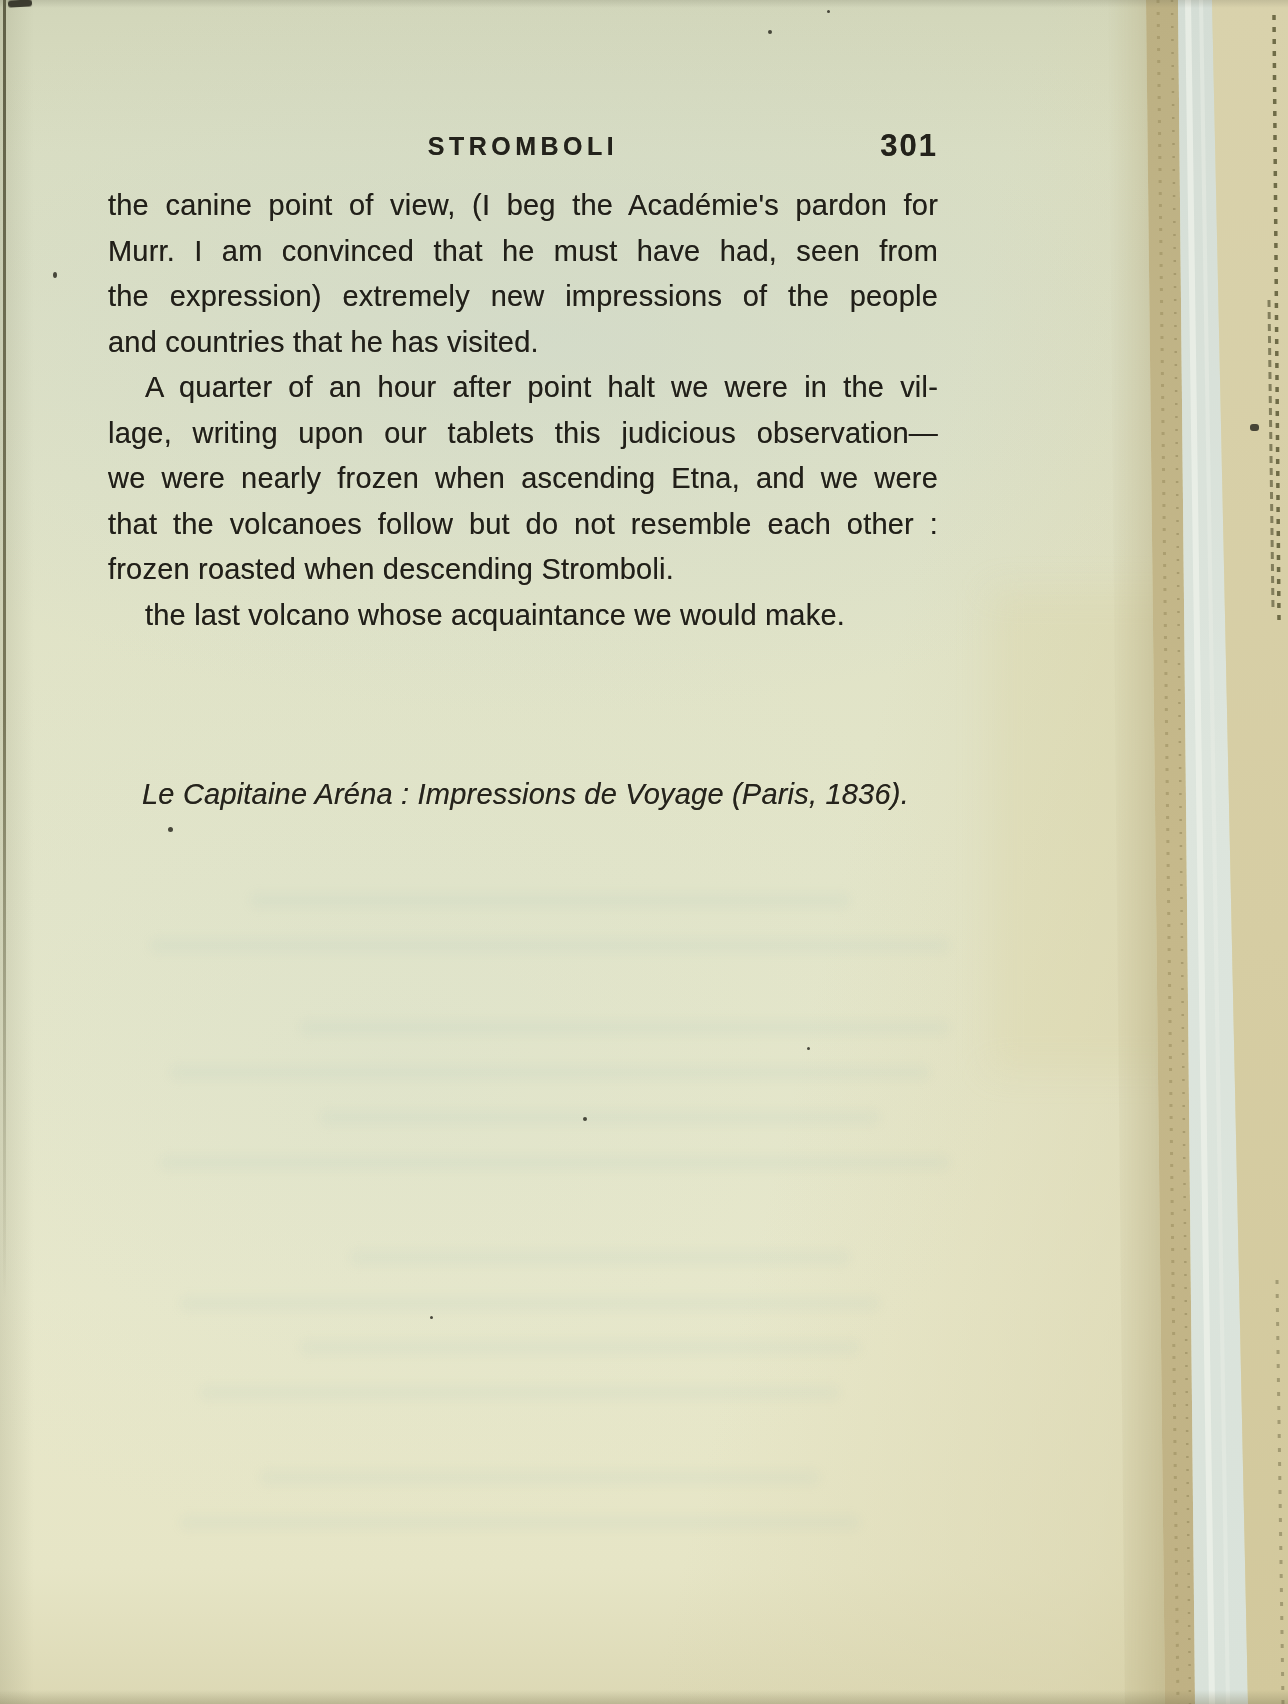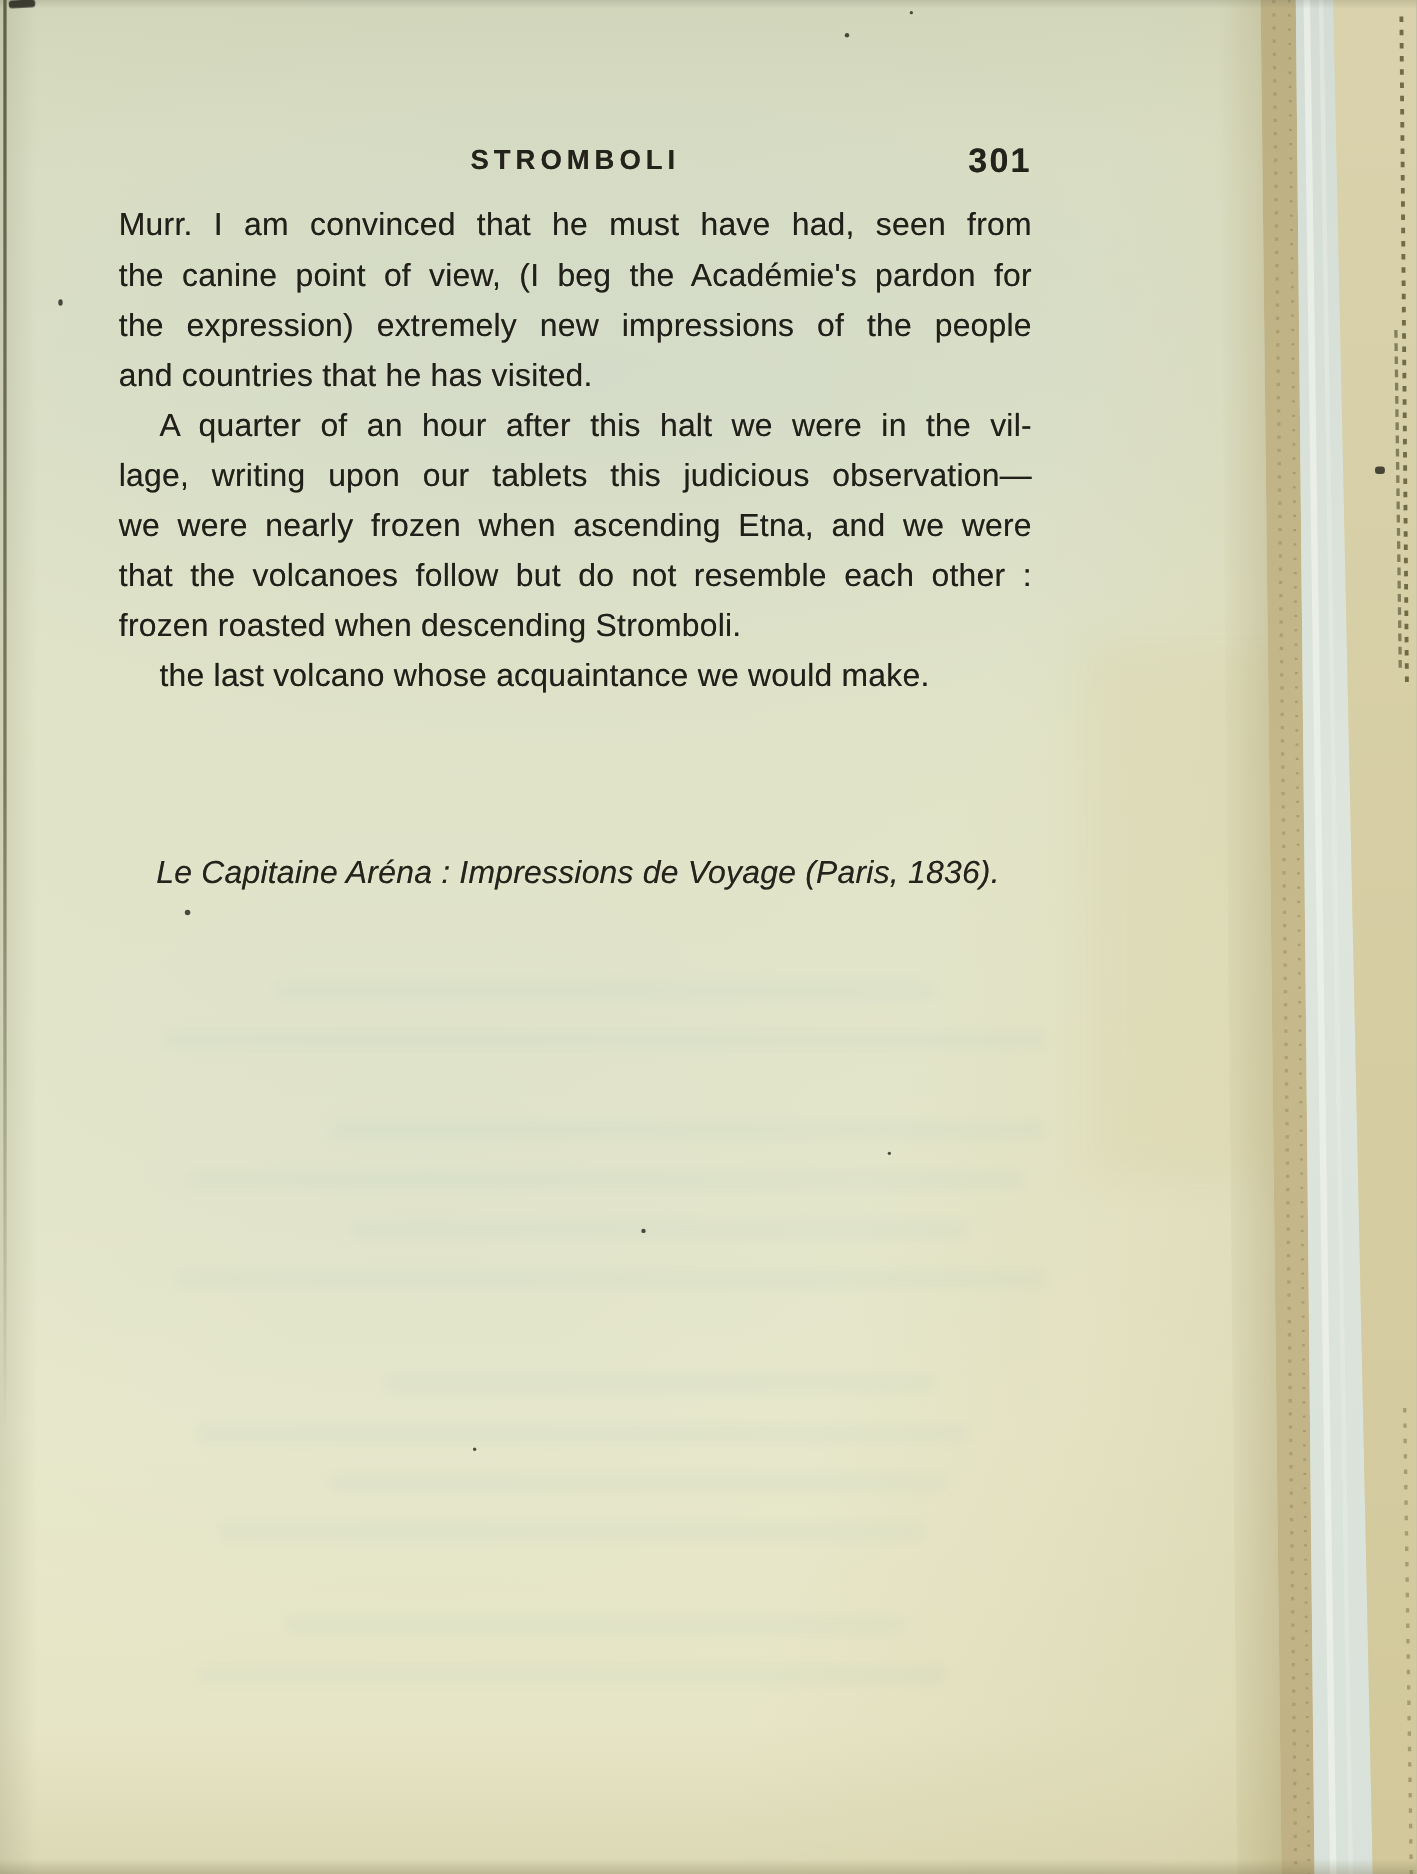--- a/index.html
+++ b/index.html
@@ -96,27 +96,27 @@
 
 <div class="stage">
 
   <div class="header-row">
     <span class="running-title">STROMBOLI</span>
     <span class="page-number">301</span>
   </div>
 
   <div class="text-block" id="text-block">
       <div class="paragraph">
+        <div class="line">the canine point of view, (I beg the Académie's pardon for</div>
         <div class="line">Murr.  I am convinced that he must have had, seen from</div>
-        <div class="line">the canine point of view, (I beg the Académie's pardon for</div>
         <div class="line">the expression) extremely new impressions of the people</div>
         <div class="line para-end">and countries that he has visited.</div>
       </div>
       <div class="paragraph indent">
-        <div class="line">A quarter of an hour after this halt we were in the vil-</div>
+        <div class="line">A quarter of an hour after point halt we were in the vil-</div>
         <div class="line">lage, writing upon our tablets this judicious observation—</div>
         <div class="line">we were nearly frozen when ascending Etna, and we were</div>
         <div class="line">that the volcanoes follow but do not resemble each other :</div>
         <div class="line para-end">frozen roasted when descending Stromboli.</div>
       </div>
       <div class="paragraph indent">
         <div class="line para-end">the last volcano whose acquaintance we would make.</div>
       </div>
     </div>
 

